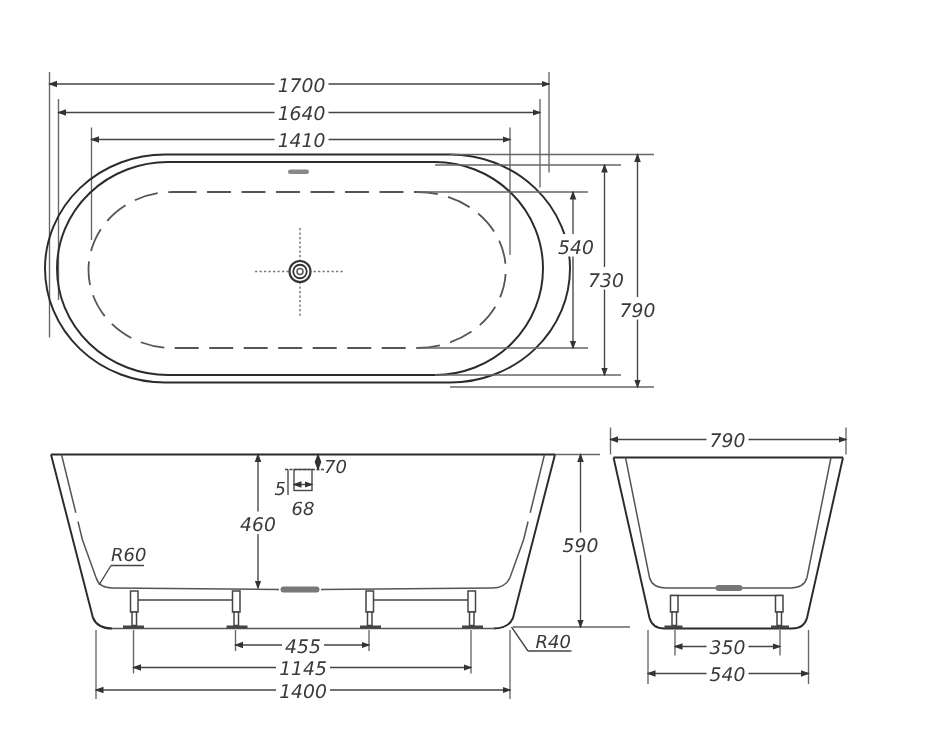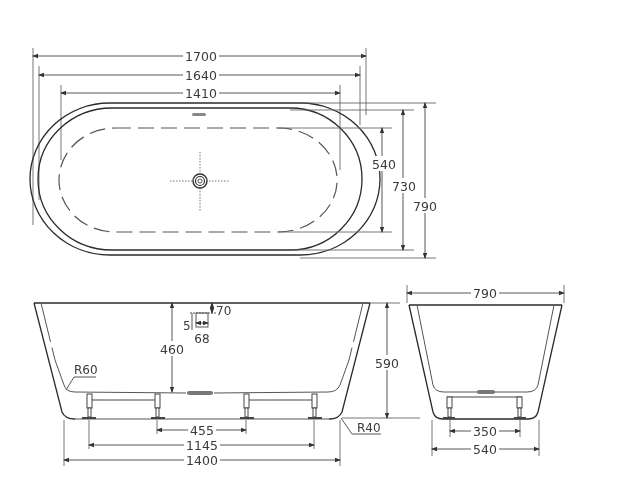--- a/index.html
+++ b/index.html
@@ -1,17 +1,17 @@
 <!DOCTYPE html>
 <html><head>
   <meta charset="utf-8">
   <style>
     html, body { margin: 0; padding: 0; background: #ffffff; }
     body { width: 628px; height: 490px; overflow: hidden; font-family: "DejaVu Sans", sans-serif; }
-    #canvas { position: relative; width: 628px; height: 490px; }
+    #canvas { position: relative; width: 628px; height: 490px; font-style: italic; }
     svg { position: absolute; left: 0; top: 0; }
     .dim { font-family: "DejaVu Sans", sans-serif; font-size: 12.5px; fill: #3a3a3a; }
     .dim-sm { font-family: "DejaVu Sans", sans-serif; font-size: 12px; fill: #3a3a3a; }
     .outline { stroke: #2b2b2b; fill: none; stroke-width: 1.3; }
     .outline-thin { stroke: #555; fill: none; stroke-width: 1; }
     .dash { stroke: #555; fill: none; stroke-width: 1.2; stroke-dasharray: 16 7; }
     .dline { stroke: #444; fill: none; stroke-width: 0.9; }
     .ext { stroke: #666; fill: none; stroke-width: 0.9; }
     .leg { stroke: #444; fill: #fff; stroke-width: 1; }
     .dot { stroke: #777; stroke-width: 1; stroke-dasharray: 1.5 1.5; fill: none; }

